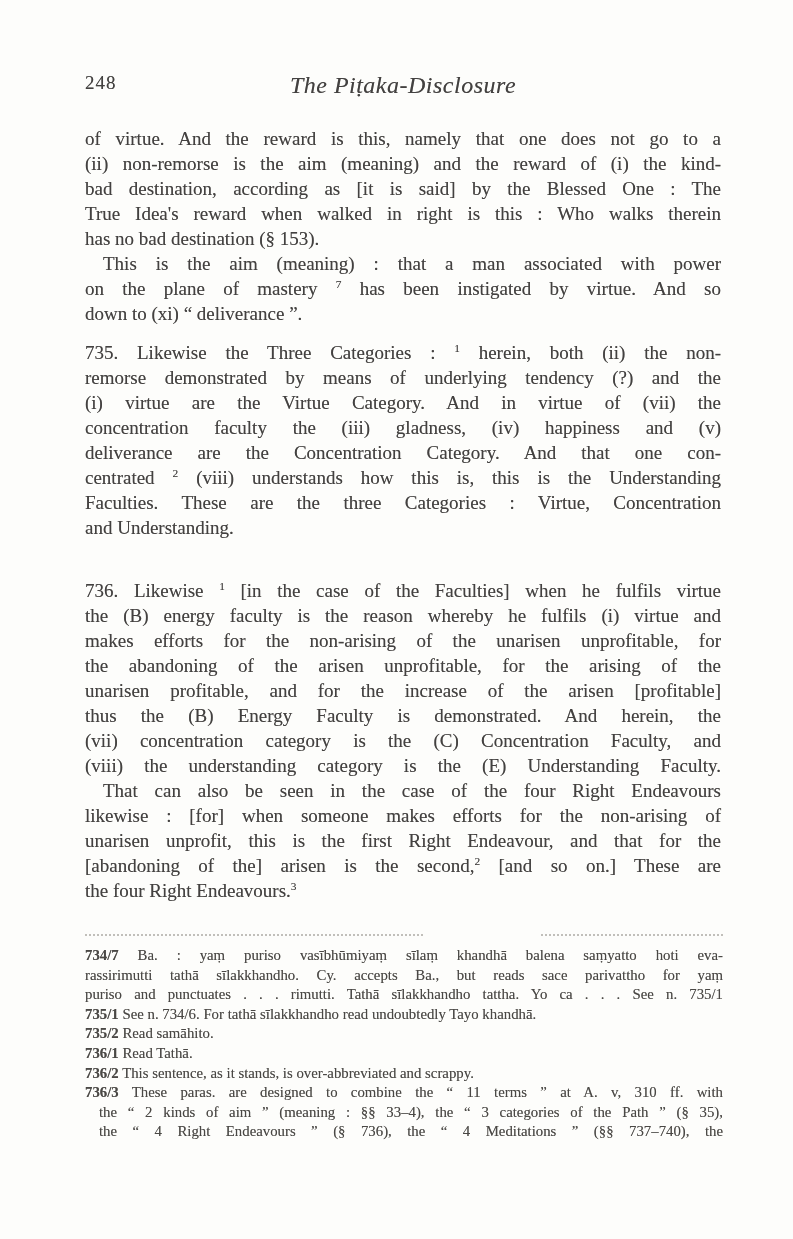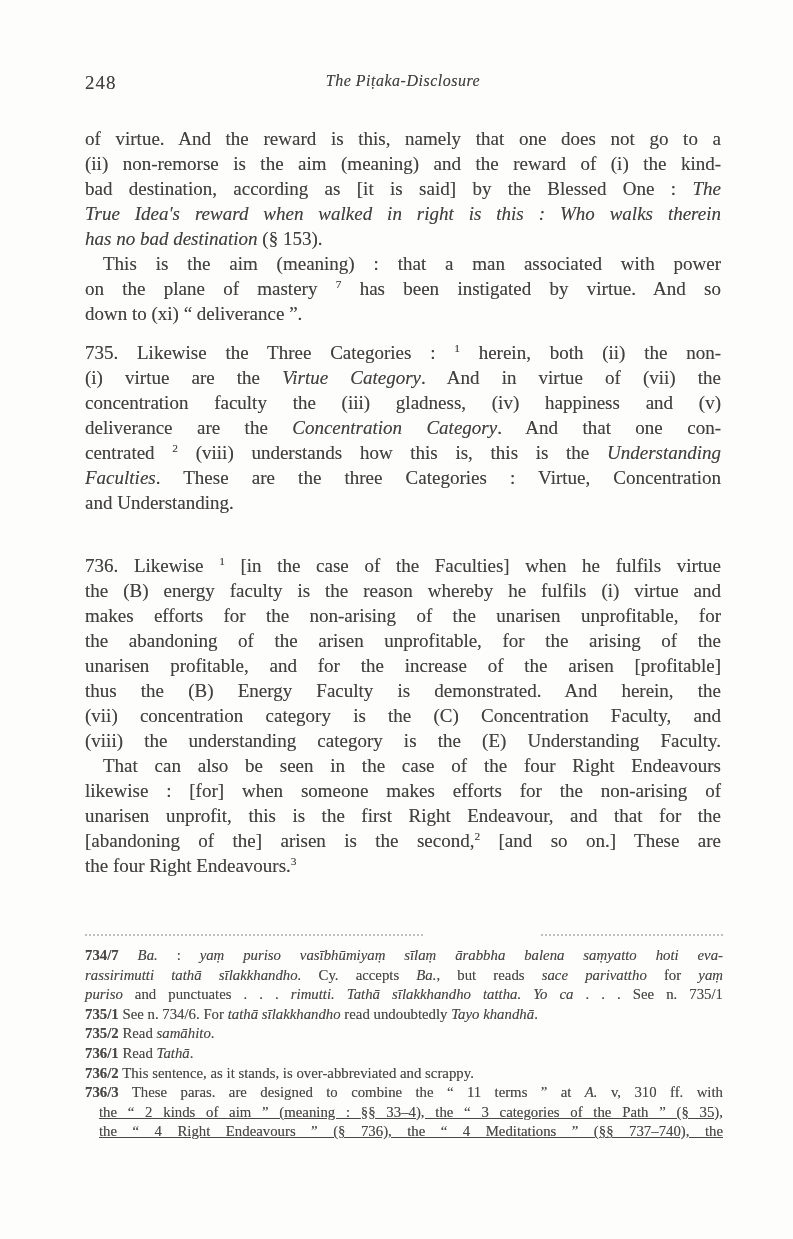--- a/index.html
+++ b/index.html
@@ -21,38 +21,38 @@
 
   .header {
     position:absolute; top:72px; left:85px; width:636px; height:26px;
   }
   .page-number {
     position:absolute; left:0; top:0;
     font-size:19px; letter-spacing:1px;
   }
   .running-title {
     position:absolute; left:0; right:0; top:0;
-    text-align:center; font-style:italic; font-size:16px;
+    text-align:center; font-style:italic; font-size:24px;
     letter-spacing:0.5px;
   }
 
   .body-text {
     position:absolute; top:126px; left:85px; width:636px;
     font-size:19px; line-height:25px;
   }
   .para { margin:0; }
   .para.gap-small { margin-top:14px; }
   .para.gap-large { margin-top:38px;font-family:Liberation Serif, serif; }
 
   .line { text-align:justify; text-align-last:justify; }
   .line.no-just { text-align-last:left; }
   .line.indent { text-indent:18px; }
-  .line.cont-indent { padding-left:14px;text-decoration:underline; }
+  .line.cont-indent { padding-left:14px; }
 
-  .it { font-style:italic; }
+  .it { }
   .bd { font-weight:bold; }
   sup { font-size:0.6em; line-height:0; vertical-align:super; }
 
   .foot-rule {
     position:absolute; top:934px; left:85px; width:640px; height:3px;
   }
   .foot-rule span {
     display:inline-block; height:0;
     border-top:2px dotted #b3b0aa;
     vertical-align:top; opacity:0.8;
@@ -84,20 +84,21 @@
         <div class="line"><span class="it">True Idea's reward when walked in right is this : Who walks therein</span></div>
         <div class="line no-just"><span class="it">has no bad destination</span><span> (§ 153).</span></div>
       </div>
       <div class="para">
         <div class="line indent"><span>This is the aim (meaning) : that a man associated with power</span></div>
         <div class="line"><span>on the plane of mastery </span><sup>7</sup><span> has been instigated by virtue. And so</span></div>
         <div class="line no-just"><span>down to (xi) “ deliverance ”.</span></div>
       </div>
       <div class="para gap-small">
         <div class="line"><span>735. Likewise the Three Categories : </span><sup>1</sup><span> herein, both (ii) the non-</span></div>
+        <div class="line"><span>remorse demonstrated by means of underlying tendency (?) and the</span></div>
         <div class="line"><span>(i) virtue are the </span><span class="it">Virtue Category</span><span>. And in virtue of (vii) the</span></div>
         <div class="line"><span>concentration faculty the (iii) gladness, (iv) happiness and (v)</span></div>
         <div class="line"><span>deliverance are the </span><span class="it">Concentration Category</span><span>. And that one con-</span></div>
         <div class="line"><span>centrated </span><sup>2</sup><span> (viii) understands how this is, this is the </span><span class="it">Understanding</span></div>
         <div class="line"><span class="it">Faculties</span><span>. These are the three Categories : Virtue, Concentration</span></div>
         <div class="line no-just"><span>and Understanding.</span></div>
       </div>
       <div class="para gap-large">
         <div class="line"><span>736. Likewise </span><sup>1</sup><span> [in the case of the Faculties] when he fulfils virtue</span></div>
         <div class="line"><span>the (B) energy faculty is the reason whereby he fulfils (i) virtue and</span></div>
@@ -116,21 +117,21 @@
         <div class="line no-just"><span>the four Right Endeavours.</span><sup>3</sup></div>
       </div>
     </div>
 
   <div class="foot-rule">
     <span class="seg1"></span><span class="seg2"></span>
   </div>
 
   <div class="footnotes">
       <div class="para">
-        <div class="line"><span class="bd">734/7</span><span> </span><span class="it">Ba.</span><span> : </span><span class="it">yaṃ puriso vasībhūmiyaṃ sīlaṃ ārabbha balena saṃyatto hoti eva-</span></div>
+        <div class="line"><span class="bd">734/7</span><span> </span><span class="it">Ba.</span><span> : </span><span class="it">yaṃ puriso vasībhūmiyaṃ sīlaṃ khandhā balena saṃyatto hoti eva-</span></div>
         <div class="line"><span class="it">rassirimutti tathā sīlakkhandho.</span><span> Cy. accepts </span><span class="it">Ba.</span><span>, but reads </span><span class="it">sace parivattho</span><span> for </span><span class="it">yaṃ</span></div>
         <div class="line"><span class="it">puriso</span><span> and punctuates . . . </span><span class="it">rimutti. Tathā sīlakkhandho tattha. Yo ca</span><span> . . . See n. 735/1</span></div>
       </div>
       <div class="para">
         <div class="line no-just"><span class="bd">735/1</span><span> See n. 734/6. For </span><span class="it">tathā sīlakkhandho</span><span> read undoubtedly </span><span class="it">Tayo khandhā</span><span>.</span></div>
       </div>
       <div class="para">
         <div class="line no-just"><span class="bd">735/2</span><span> Read </span><span class="it">samāhito</span><span>.</span></div>
       </div>
       <div class="para">

